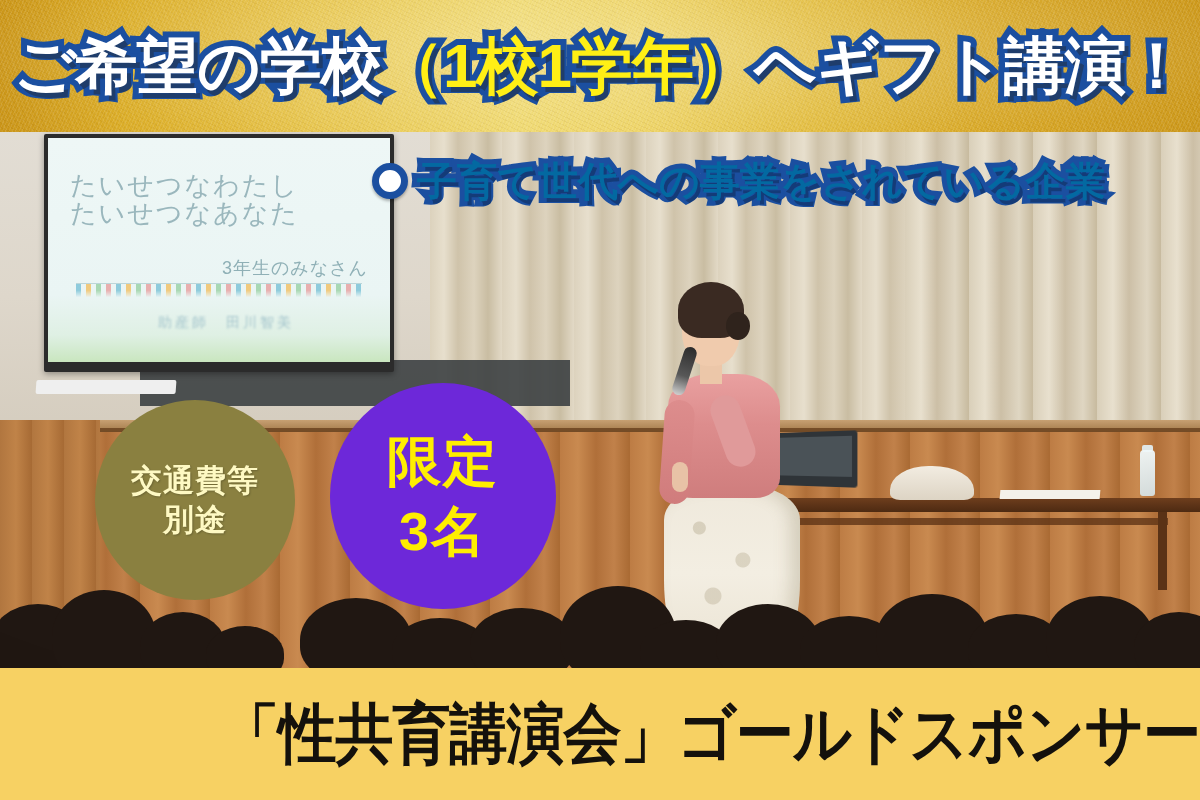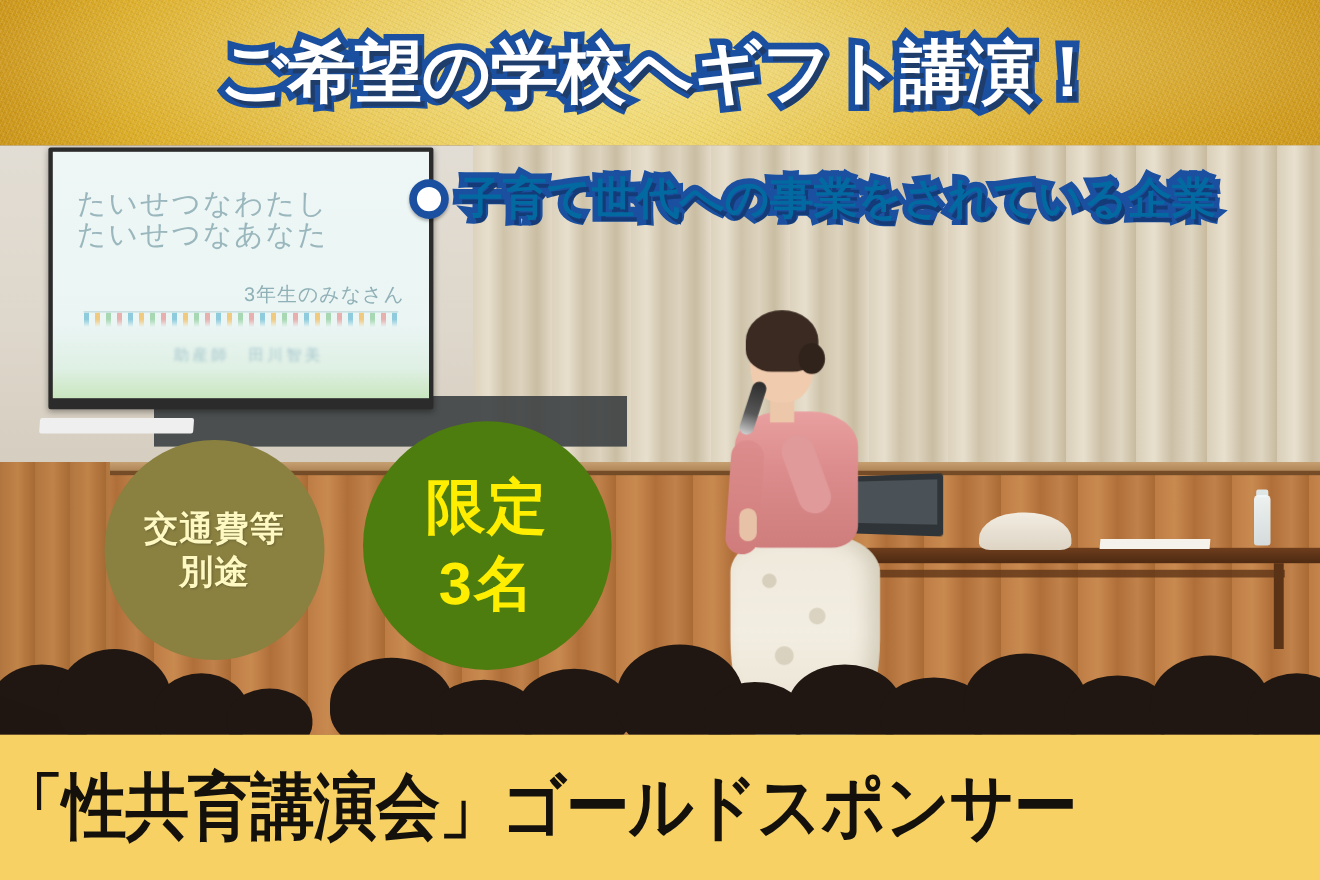--- a/index.html
+++ b/index.html
@@ -272,51 +272,52 @@
     border-radius:50%;background:#8a8040;
     display:flex;flex-direction:column;align-items:center;justify-content:center;
     z-index:26;
   }
   #badge-fee .l{
     color:#fef9c3;font-weight:700;font-size:31px;line-height:1.26;letter-spacing:1px;
     text-shadow:1px 1px 2px rgba(0,0,0,.22);
   }
   #badge-limit{
     position:absolute;left:330px;top:383px;width:226px;height:226px;
-    border-radius:50%;background:#4d7c0f;
+    border-radius:50%;background:#6d28d9;
     display:flex;flex-direction:column;align-items:center;justify-content:center;
     z-index:27;
   }
   #badge-limit .l{
     color:#ffee00;font-weight:700;font-size:54px;line-height:1.30;letter-spacing:2px;
   }
 
   
   #footer-band{
     position:absolute;left:0;top:668px;width:1200px;height:132px;
     background:#f7d163;
-    display:flex;align-items:center;justify-content:flex-start;
+    display:flex;align-items:center;justify-content:flex-end;
     z-index:30;
   }
   #footer-title{
     color:#14110c;font-weight:700;font-size:58px;line-height:1;
     letter-spacing:-1px;white-space:nowrap;
     transform:scaleY(1.12);
   }
 </style>
 </head>
 <body>
 
 <div id="poster">
 
   <div id="header-band">
     <div class="grain"></div>
     <div class="sheen"></div>
     <div id="header-title">
       <span class="hdr-w">ご希望の学校</span>
+        <span class="hdr-y">（1校1学年）</span>
         <span class="hdr-w">ヘギフト講演！</span>
     </div>
   </div>
 
   <div id="photo">
     <div class="wall"></div>
     <div class="curtain"></div>
     <div class="curtain2"></div>
     <div class="blackboard"></div>
 

